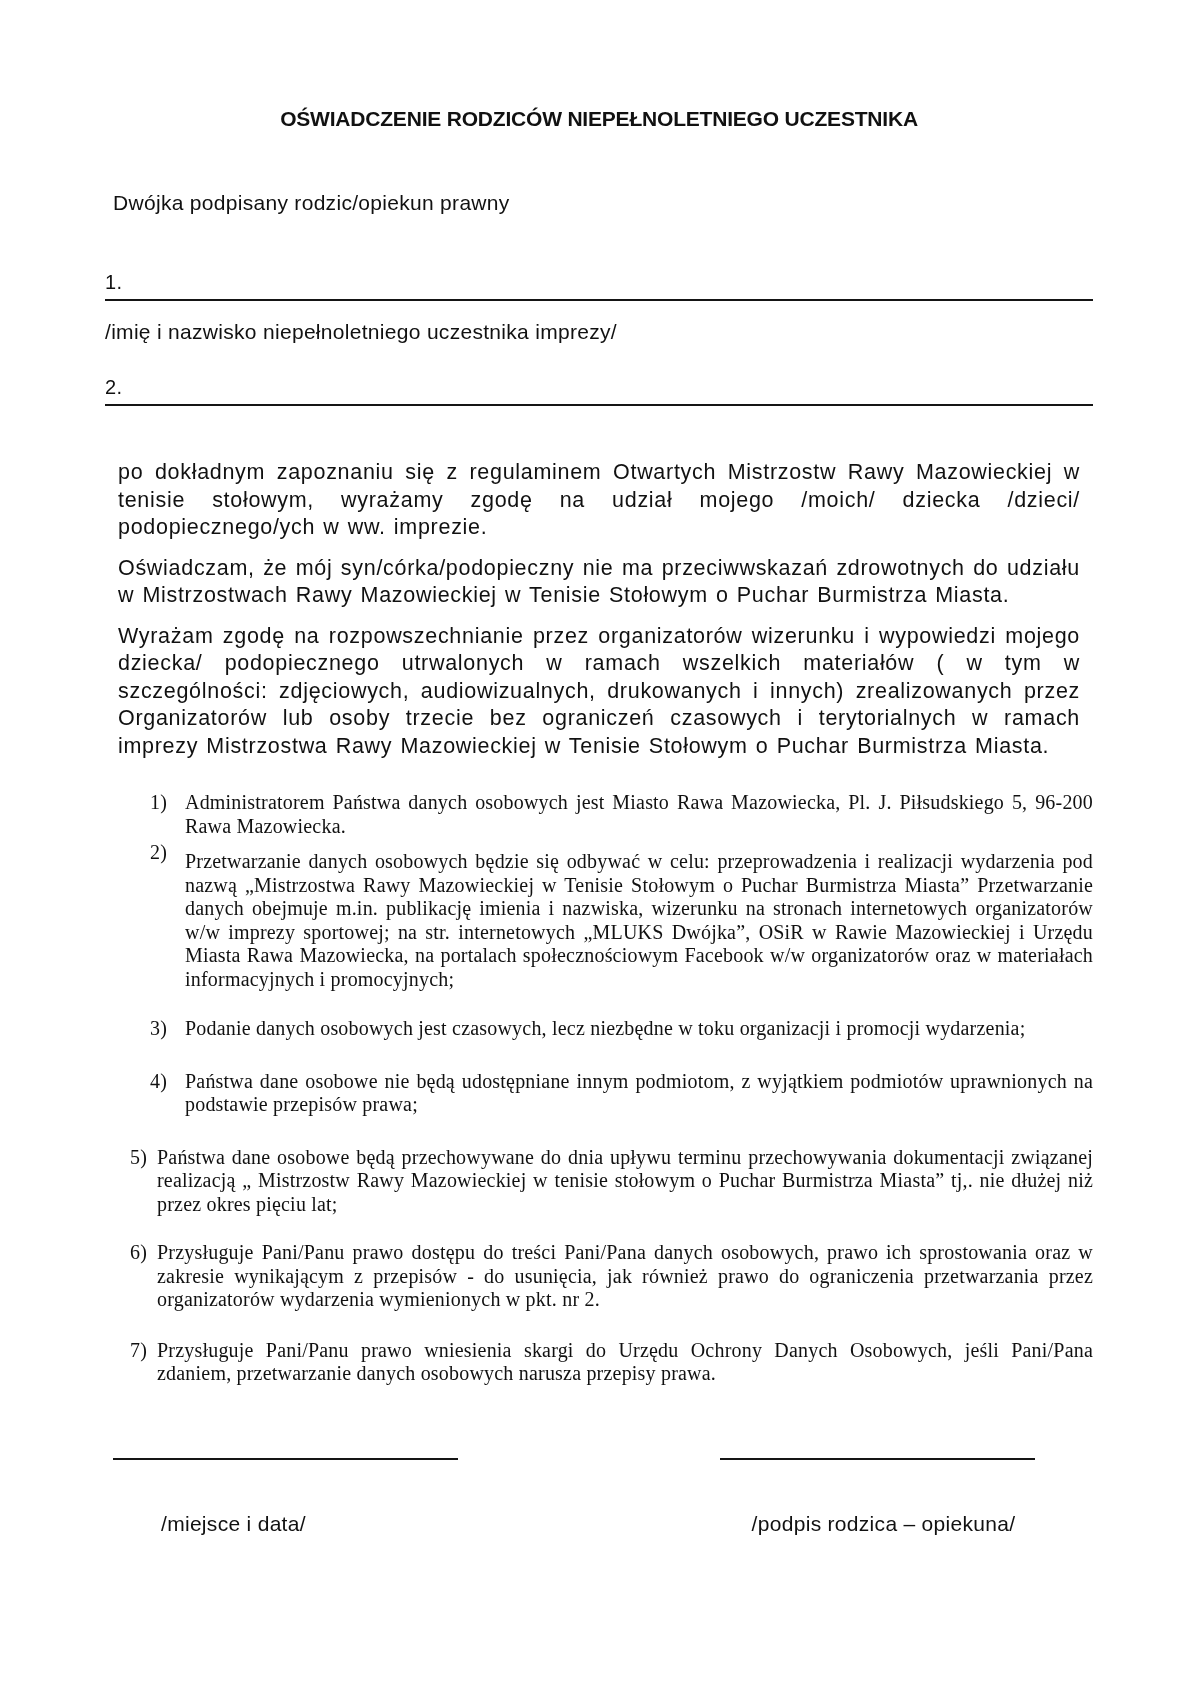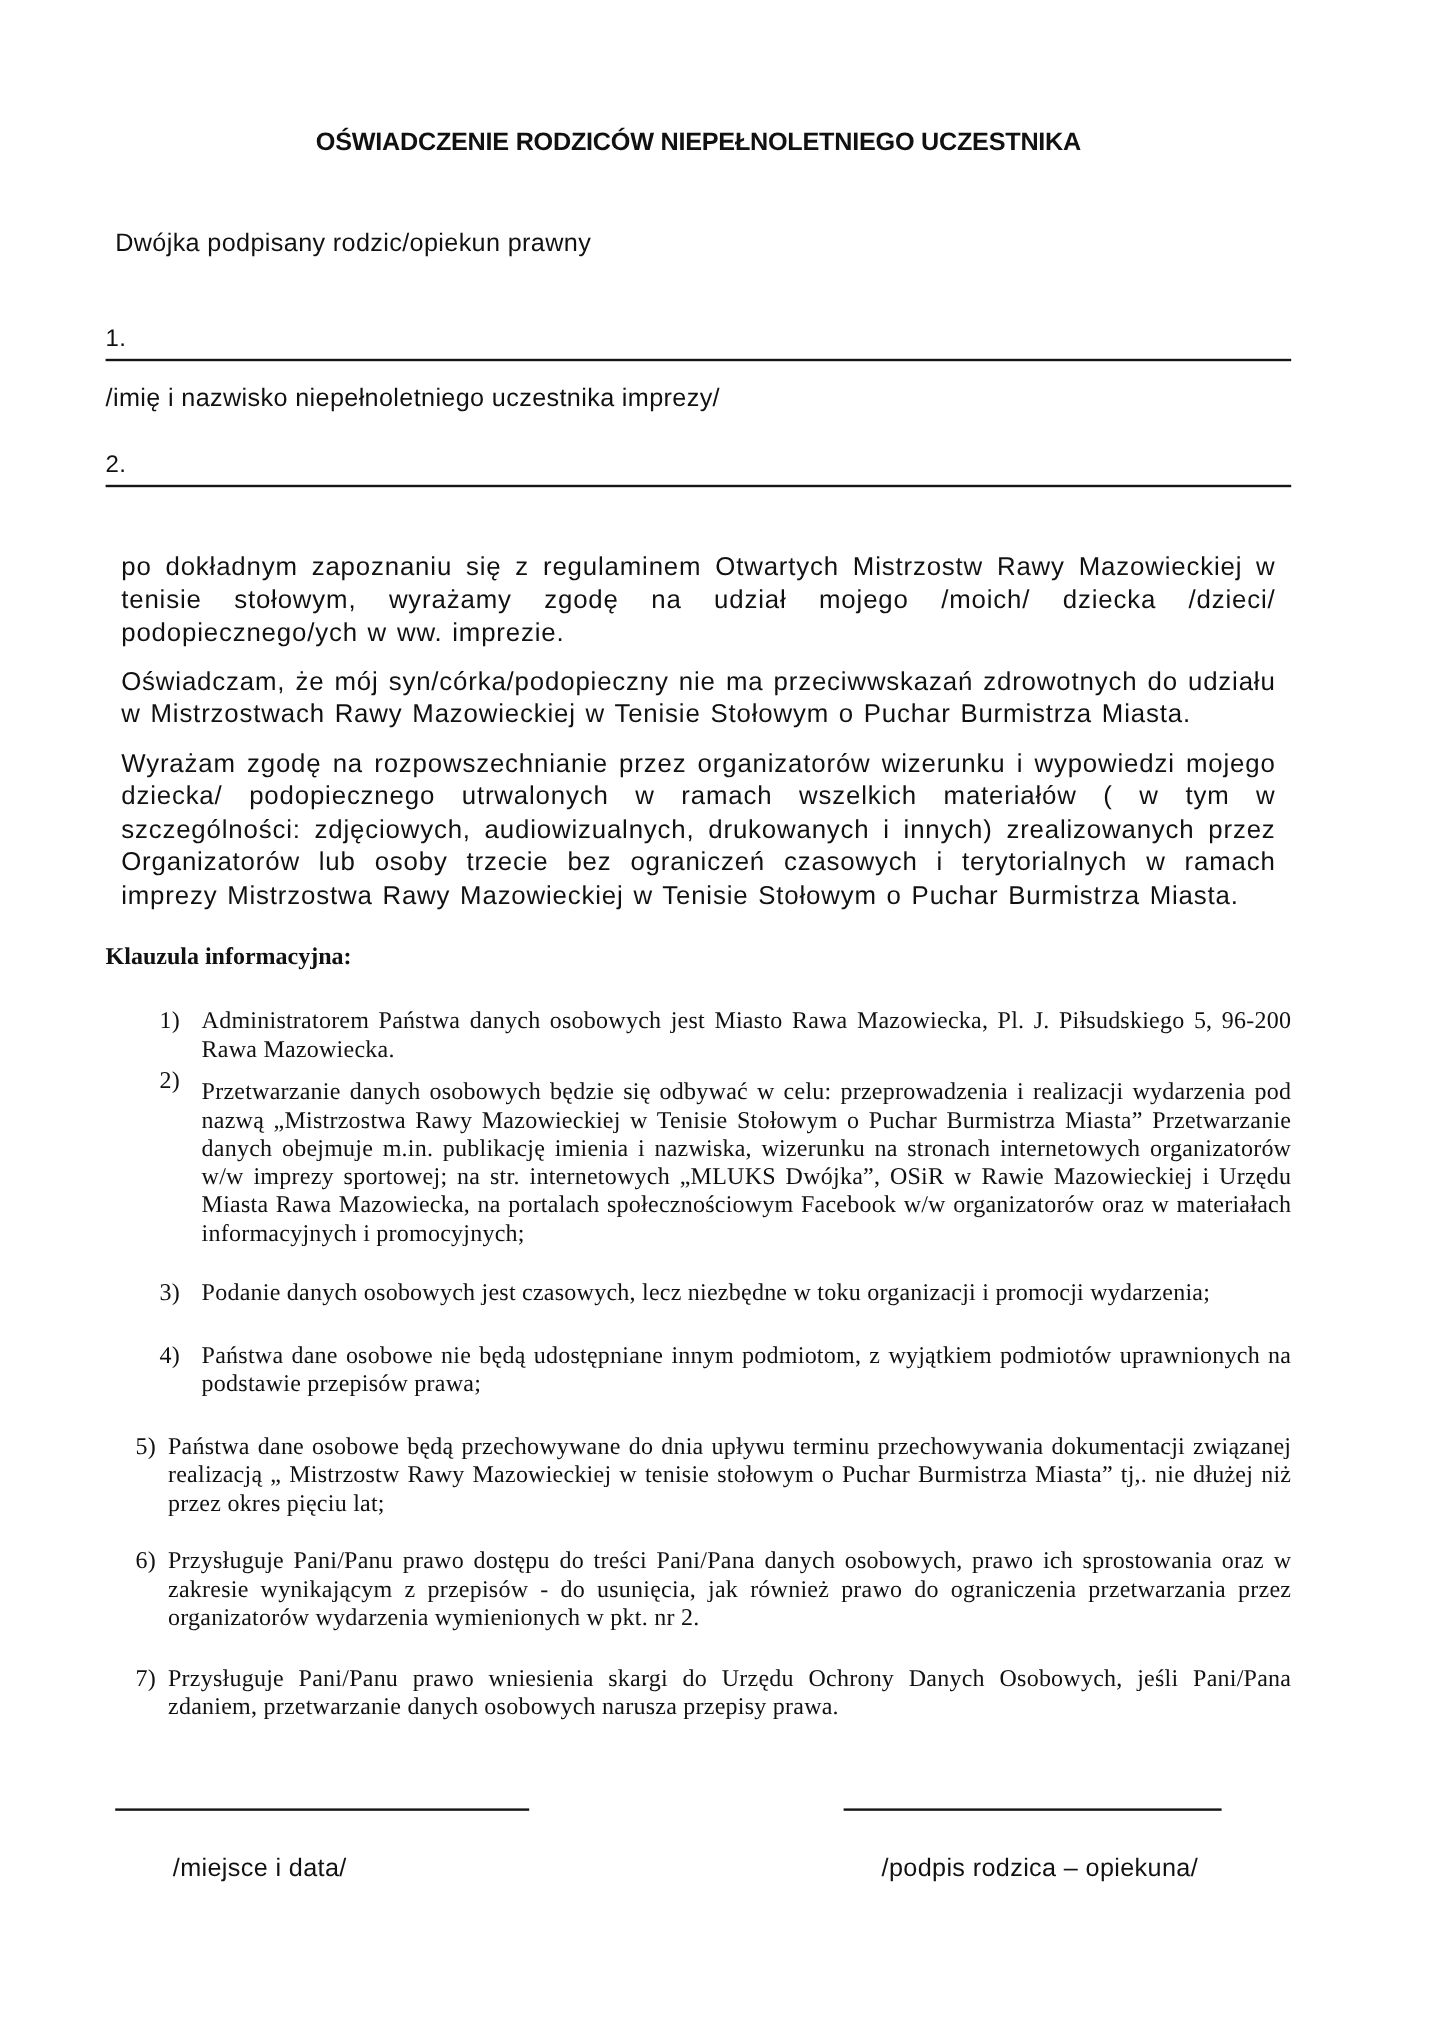--- a/index.html
+++ b/index.html
@@ -7,21 +7,21 @@
     position: relative;
     width: 1200px;
     height: 1697px;
     background: #ffffff;
     color: #111111;
     overflow: hidden;
     font-family: "Liberation Sans", sans-serif;
   }
   .content {
     position: absolute;
-    left: 88px;
+    left: 105px;
     top: 0;
     width: 988px;
   }
   .title {
     margin: 104px 0 0 0;
     text-align: center;
     font-size: 21px;
     line-height: 29px;
     font-weight: bold;
     letter-spacing: -0.2px;
@@ -87,21 +87,21 @@
   .gap-i4 { margin-top: 29px; }
   .gap-i5 { margin-top: 29px; }
   .gap-i6 { margin-top: 25px; }
   .gap-i7 { margin-top: 27px; }
   .signatures {
     margin-top: 72px;
     display: flex;
   }
   .sig {
     border-top: 2px solid #151515;
-    padding-top: 36px;
+    padding-top: 52px;
     font-size: 21px;
     letter-spacing: 0.3px;
     line-height: 24px;
   }
   .sig-left {
     width: 345px;
     margin-left: 8px;
   }
   .sig-left .sig-caption { padding-left: 48px; }
   .sig-right {
@@ -131,21 +131,20 @@
     <div class="field-line field-2">
       <span>2.</span>
     </div>
 
     <div class="paragraphs">
       <p>po dokładnym zapoznaniu się z regulaminem Otwartych Mistrzostw Rawy Mazowieckiej w tenisie stołowym, wyrażamy zgodę na udział mojego /moich/ dziecka /dzieci/ podopiecznego/ych w ww. imprezie.</p>
       <p>Oświadczam, że mój syn/córka/podopieczny nie ma przeciwwskazań zdrowotnych do udziału w Mistrzostwach Rawy Mazowieckiej w Tenisie Stołowym o Puchar Burmistrza Miasta.</p>
       <p>Wyrażam zgodę na rozpowszechnianie przez organizatorów wizerunku i wypowiedzi mojego dziecka/ podopiecznego utrwalonych w ramach wszelkich materiałów ( w tym w szczególności: zdjęciowych, audiowizualnych, drukowanych i innych) zrealizowanych przez Organizatorów lub osoby trzecie bez ograniczeń czasowych i terytorialnych w ramach imprezy Mistrzostwa Rawy Mazowieckiej w Tenisie Stołowym o Puchar Burmistrza Miasta.</p>
     </div>
 
-    <h2 class="clause-heading">Klauzula informacyjna:</h2>
 
     <ol class="clause-list">
       <li class="clause-item style-a">
         <span class="num">1)</span>
         <div class="txt">Administratorem Państwa danych osobowych jest Miasto Rawa Mazowiecka, Pl. J. Piłsudskiego 5, 96-200 Rawa Mazowiecka.</div>
       </li>
       <li class="clause-item style-a gap-i2">
         <span class="num raised">2)</span>
         <div class="txt">Przetwarzanie danych osobowych będzie się odbywać w celu: przeprowadzenia i realizacji wydarzenia pod nazwą „Mistrzostwa Rawy Mazowieckiej w Tenisie Stołowym o Puchar Burmistrza Miasta” Przetwarzanie danych obejmuje m.in. publikację imienia i nazwiska, wizerunku na stronach internetowych organizatorów w/w imprezy sportowej; na str. internetowych „MLUKS Dwójka”, OSiR w Rawie Mazowieckiej i Urzędu Miasta Rawa Mazowiecka, na portalach społecznościowym Facebook w/w organizatorów oraz w materiałach informacyjnych i promocyjnych;</div>
       </li>

